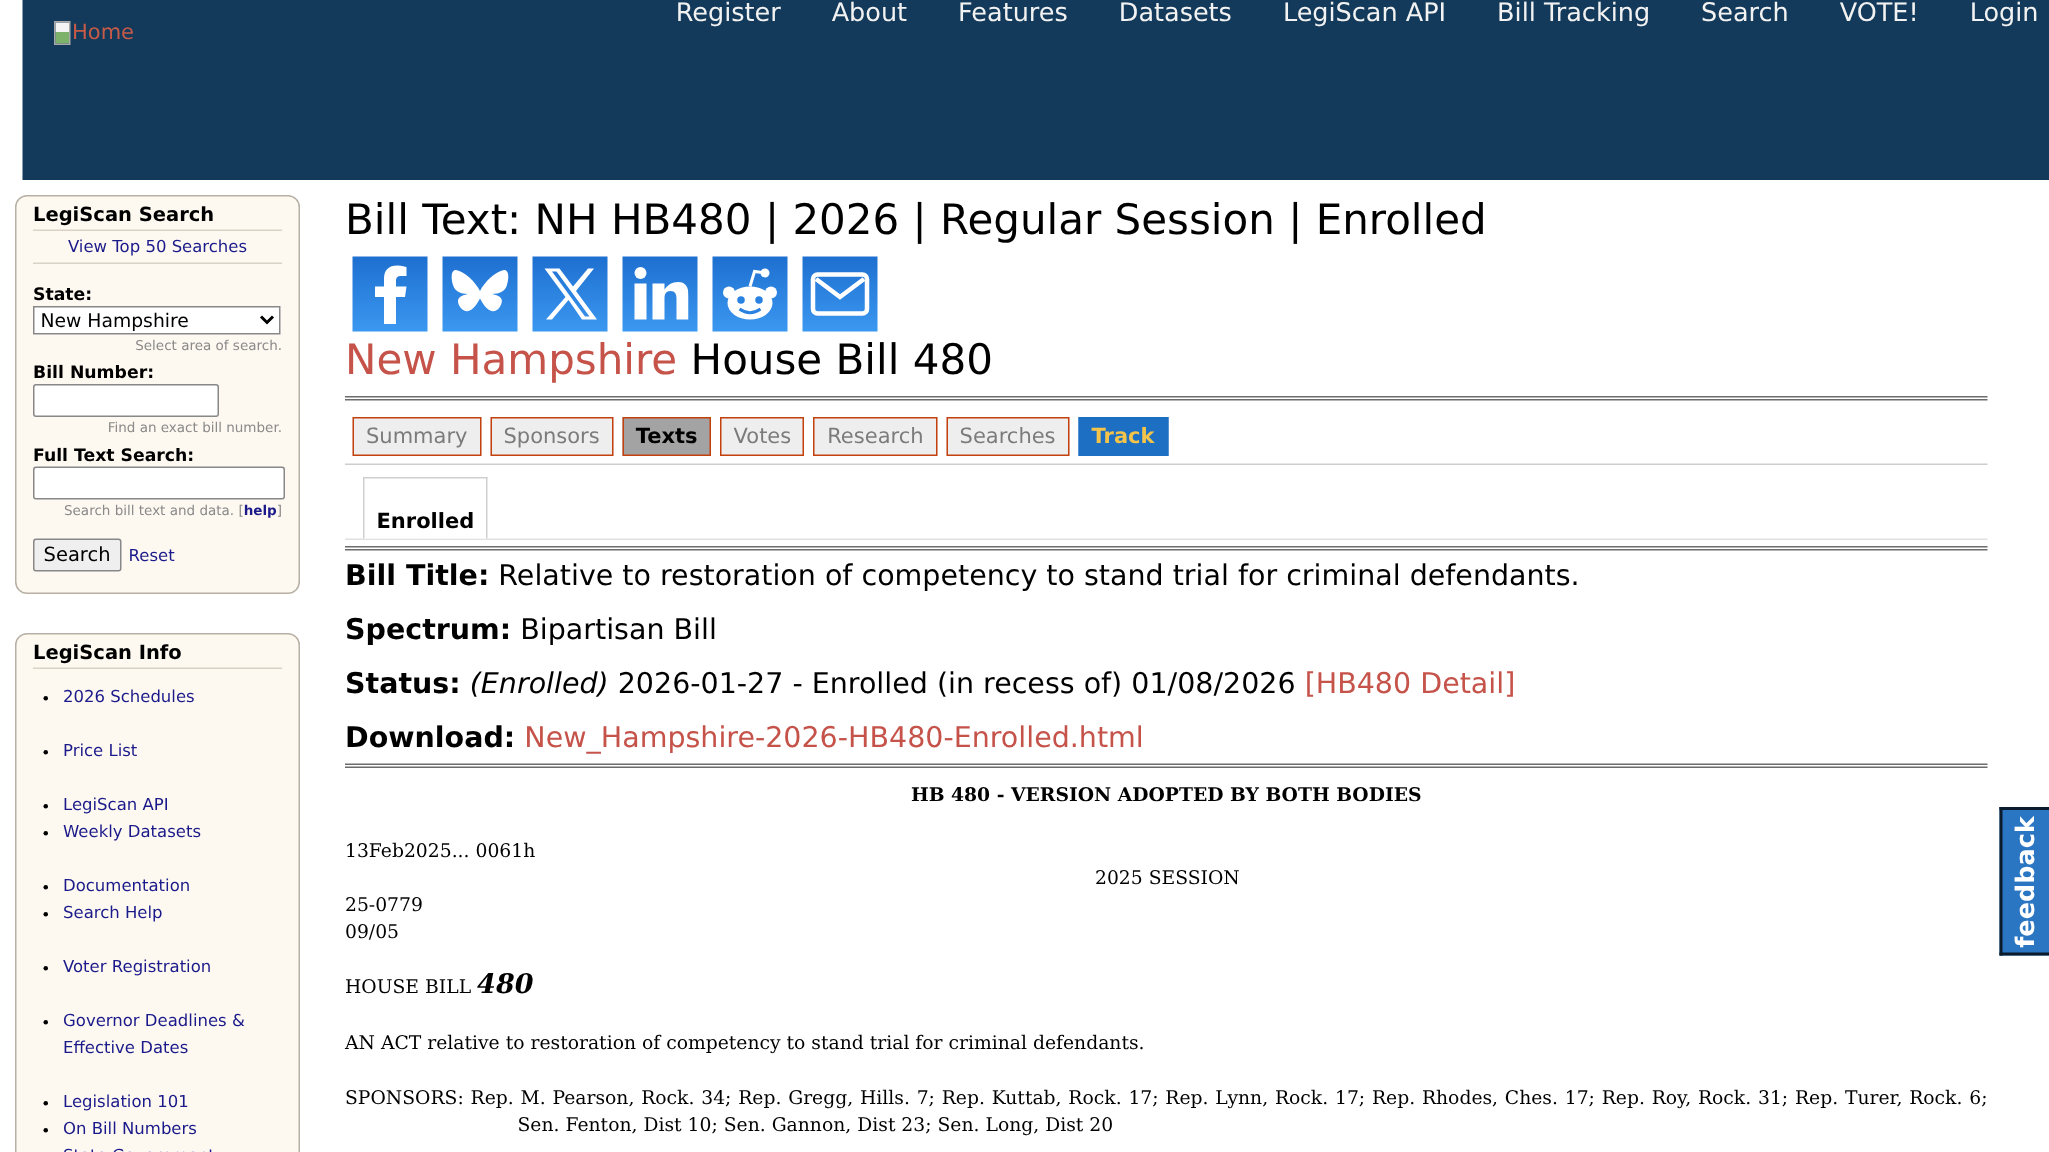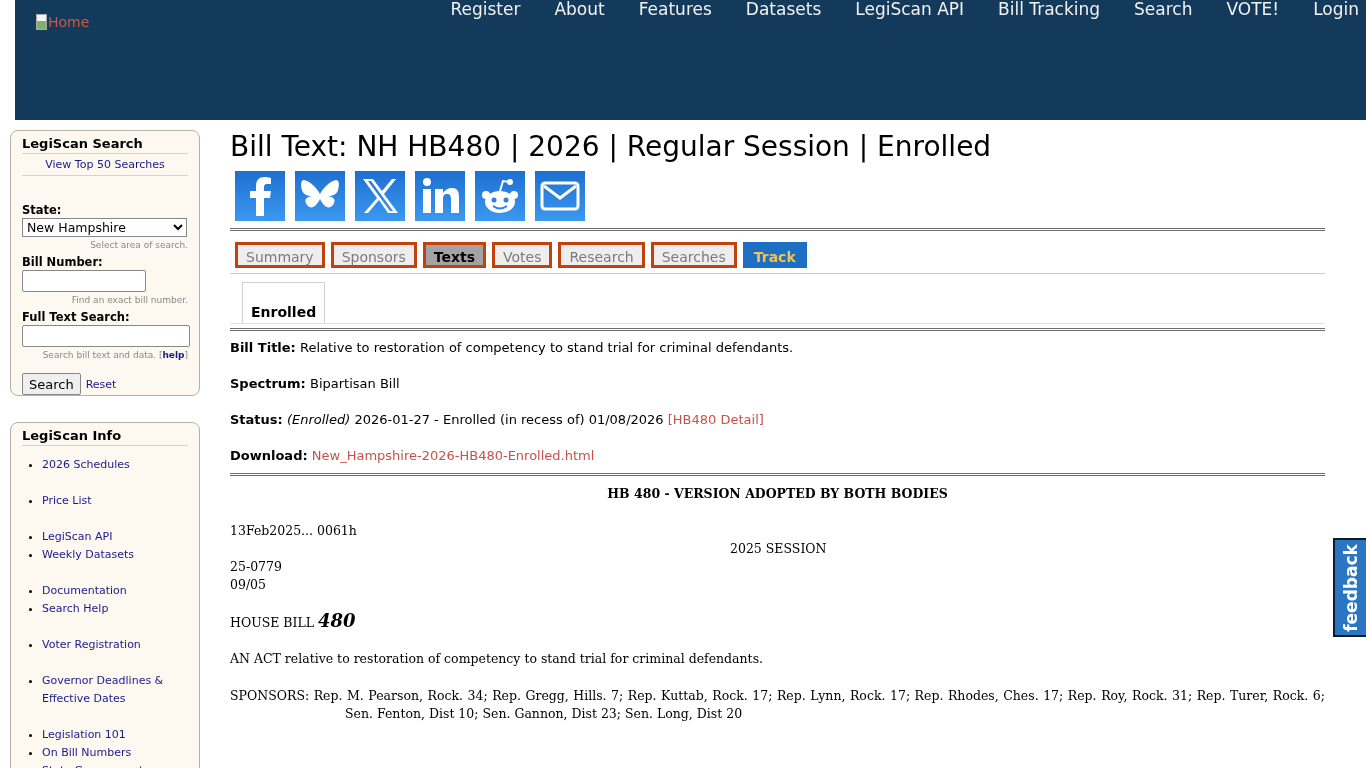--- a/index.html
+++ b/index.html
@@ -52,21 +52,21 @@
   .sidebox h3 {
     margin: 0; font-size: 13px; font-weight: bold;
     padding-bottom: 2px; border-bottom: 1px solid #d9d2c6;
   }
   .search-box { top: 130px; height: 266px; }
   .top50 {
     display: block; text-align: center; color: #1a1a8a;
     font-size: 11px; padding: 4px 0 4px 0;
     border-bottom: 1px solid #d9d2c6;
   }
-  .lbl { font-weight: bold; font-size: 11.5px; margin-top: 27px; display: block; }
+  .lbl { font-weight: bold; font-size: 11.5px; margin-top: 13px; display: block; }
   .lbl.tight { margin-top: 5px; }
   .hint { color: #8a8a8a; font-size: 9px; margin-top: 3px; display: block; text-align: right; }
   .hint a { color: #1a1a8a; font-weight: bold; }
   select.state {
     width: 165px; height: 19px; font-size: 12.5px; margin-top: 1px;
     font-family: "DejaVu Sans", sans-serif; border: 1px solid #888; background: #fff;
   }
   input.txt {
     display: block; height: 22px; margin-top: 1px;
     border: 1px solid #888; border-radius: 2px; background: #fff;
@@ -107,33 +107,33 @@
   .ext-link { color: #c5534a; font-size: 14px; display: inline-block; margin-top: 1px; }
   .ext-link .exticon { font-size: 9px; vertical-align: top; }
 
   .dblrule {
     border-top: 1px solid #6c6c6c; border-bottom: 1px solid #6c6c6c;
     height: 3px; width: 1095px;
   }
   .tabs { display: flex; gap: 6px; margin-top: 11px; margin-left: 5px; }
   .tab {
     font-size: 14px; color: #7b7b7b; background: #eeeeee;
-    border: 3px solid #c2410c; padding: 3px 8px; height: 26px; line-height: 18px;
+    border: 1px solid #c2410c; padding: 3px 8px; height: 26px; line-height: 18px;
   }
   .tab.active { background: #a3a3a3; color: #000; font-weight: bold; }
   .tab.track { background: #1c6fc2; color: #f4c44a; font-weight: bold; border-color: #1c6fc2; }
   .subrule { border-top: 1px solid #cdcdcd; margin-top: 5px; }
   .subtabs { margin-top: 8px; margin-left: 12px; display: flex; }
   .subtab {
     font-size: 14px; font-weight: bold; background: #fff;
     border: 1px solid #cfcfcf; border-bottom: none; padding: 20px 8px; height: 22px; line-height: 18px;
   }
   .subrule2 { border-top: 1px solid #e0e0e0; }
 
-  .meta p { margin: 0; font-size: 13px; line-height: 18px; }
+  .meta p { margin: 0; font-size: 19px; line-height: 18px; }
   .meta p + p { margin-top: 18px; }
   .meta b { font-weight: bold; }
   .meta a { color: #c5534a; }
 
   .billtext {
     font-family: "DejaVu Serif", serif; font-size: 12.5px; color: #000;
     position: relative; height: 260px;
   }
   .billtext .abs { position: absolute; white-space: nowrap; }
   .billtext .center-h { left: 0; width: 1095px; text-align: center; font-weight: bold; }
@@ -248,20 +248,24 @@
         </svg>
     </a>
     <a class="sb">
       <svg width="40" height="30" viewBox="0 0 40 30">
           <rect x="2" y="2" width="36" height="26" rx="3" fill="none" stroke="#fff" stroke-width="3"></rect>
           <path d="M4 5l16 12 16-12" stroke="#fff" stroke-width="3" fill="none"></path>
         </svg>
     </a>
   </div>
 
+  <div class="billheading">
+    <span class="st">New Hampshire</span>
+    <span>House Bill 480</span>
+  </div>
 
   <div class="dblrule" style="margin-top:7px"></div>
 
   <div class="tabs">
     <a class="tab">Summary</a>
     <a class="tab">Sponsors</a>
     <a class="tab active">Texts</a>
     <a class="tab">Votes</a>
     <a class="tab">Research</a>
     <a class="tab">Searches</a>

